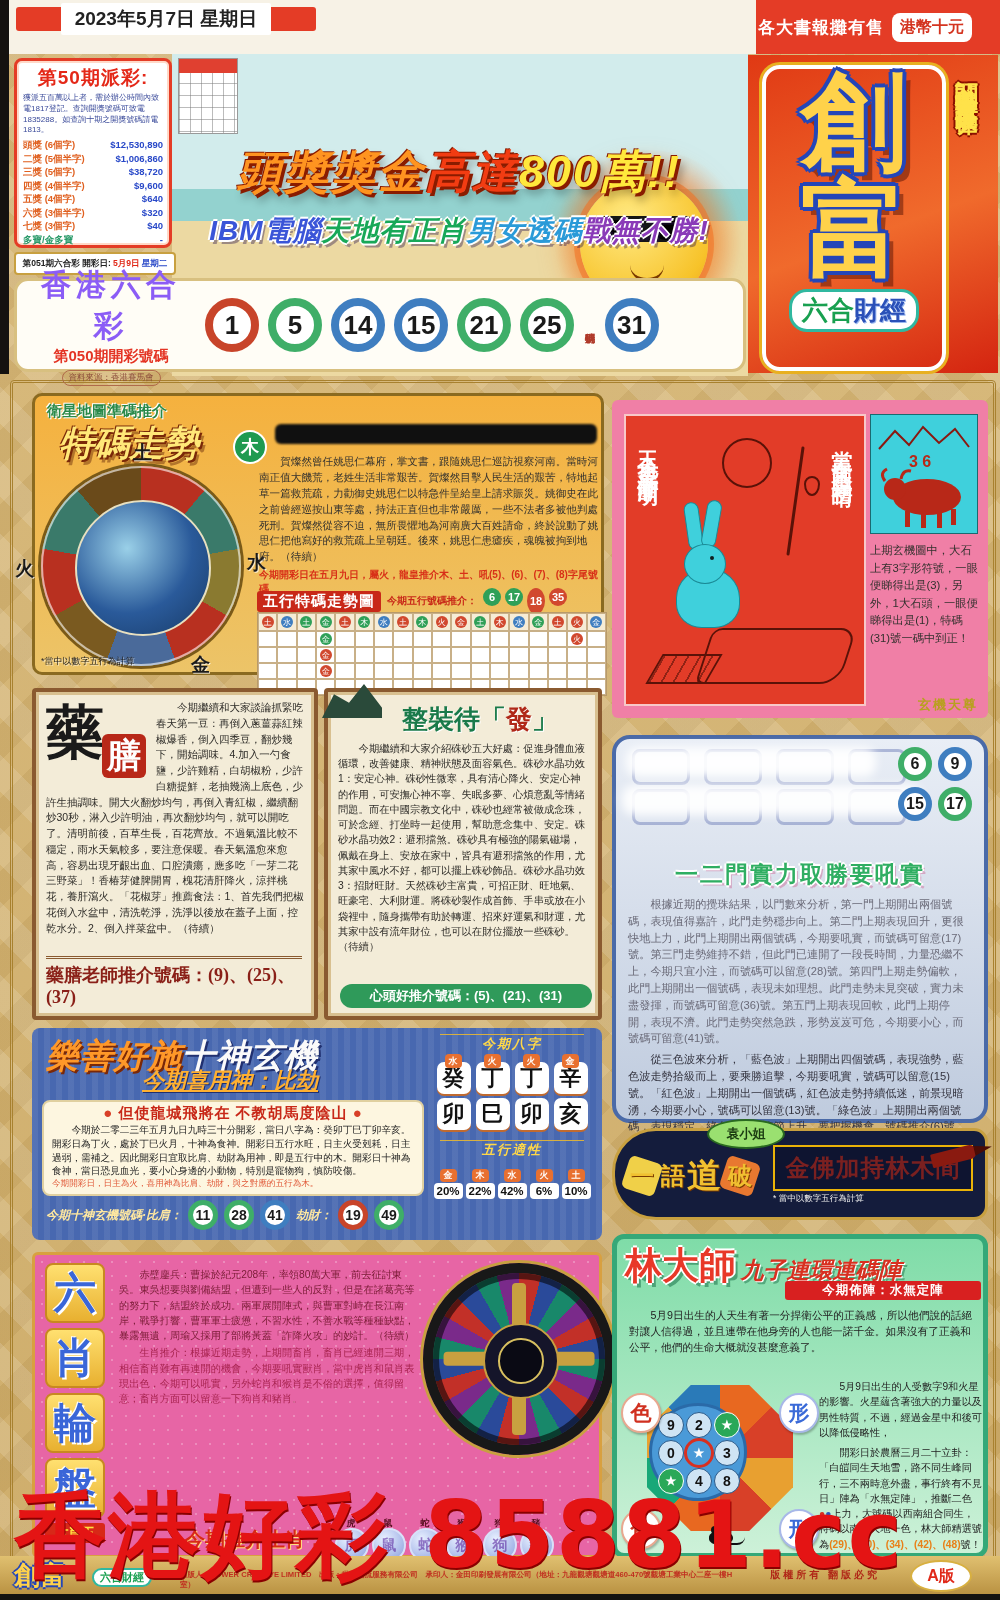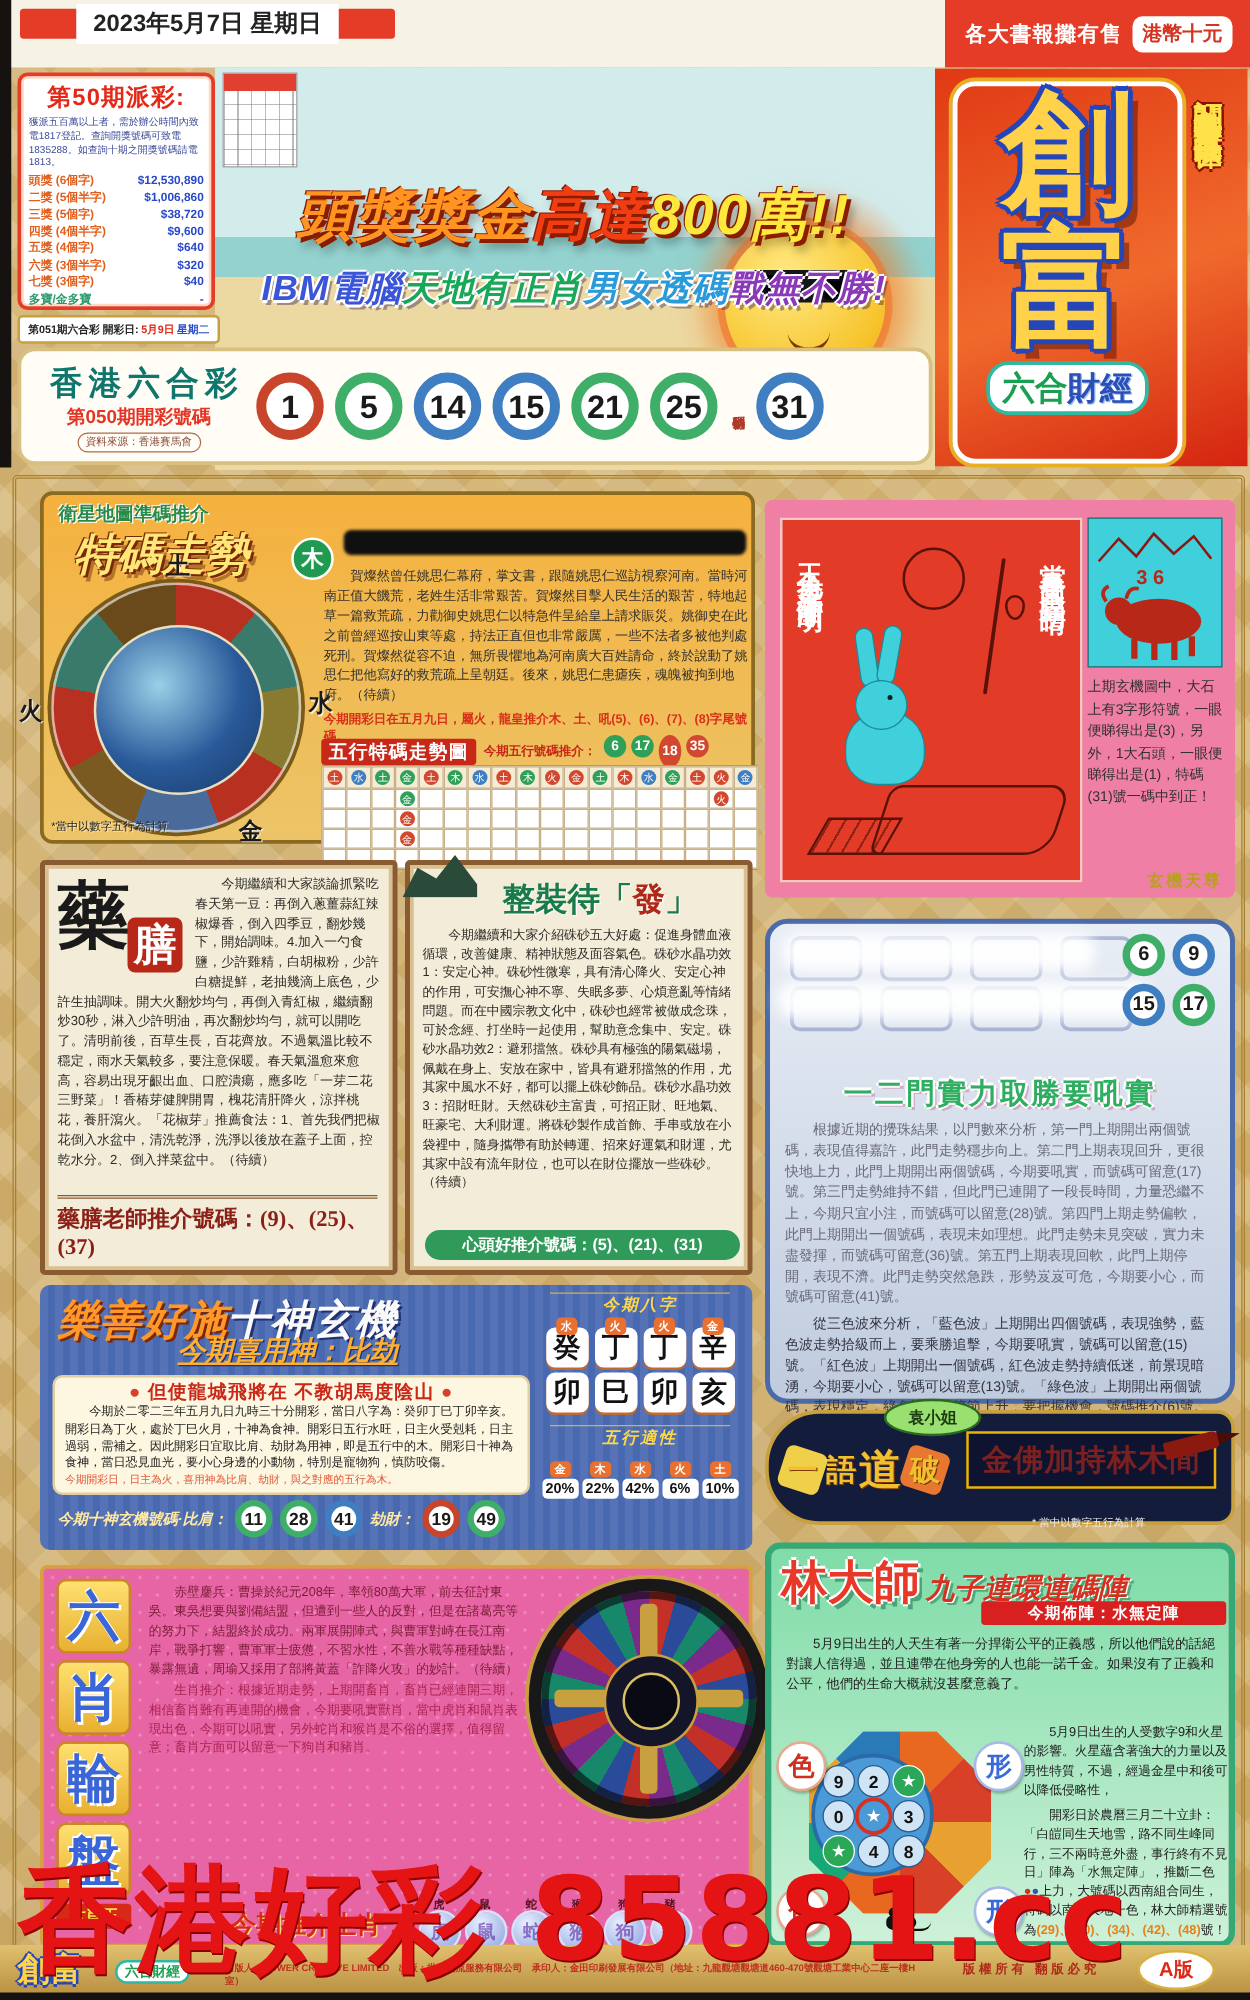--- a/index.html
+++ b/index.html
@@ -9,21 +9,21 @@
       repeating-linear-gradient(45deg, rgba(255,255,255,.14) 0 26px, rgba(0,0,0,0) 26px 52px),
       repeating-linear-gradient(-45deg, rgba(140,100,30,.12) 0 26px, rgba(0,0,0,0) 26px 52px),
       linear-gradient(#d9bb7e,#cfae6c);}
   .abs{position:absolute;}
   
   .topbar{left:0;top:0;width:1000px;height:54px;background:#f7f2e6;}
   .edge-left{left:0;top:0;width:9px;height:374px;background:#151210;z-index:5;}
   .date-box{left:16px;top:7px;width:300px;height:24px;background:#e43c26;border-radius:3px;
     display:flex;align-items:center;justify-content:center;}
   .date-inner{background:#fff;border-radius:2px;padding:3px 14px;font-size:19px;font-weight:bold;color:#222;}
-  .right-strip{left:756px;top:0;width:244px;height:54px;background:#e43c26;display:flex;align-items:center;gap:8px;padding-left:16px;box-sizing:border-box;}
+  .right-strip{left:756px;top:0;width:244px;height:54px;background:#e43c26;display:flex;align-items:center;gap:8px;padding-left:2px;box-sizing:border-box;}
   .onsale{color:#fff;font-weight:900;font-size:17px;letter-spacing:1px;}
   .price-pill{background:#fff;color:#d43420;font-weight:900;font-size:16px;border-radius:8px;padding:4px 8px;}
   
   .beach{left:172px;top:54px;width:576px;height:322px;
     background:linear-gradient(#d2ecec 0 42%, #93d2cf 42% 52%, #ecd9a2 52% 100%);}
   .calendar{left:178px;top:58px;width:58px;height:74px;background:#fff;border:1px solid #999;
     background-image:linear-gradient(#e04030 0 14px, rgba(0,0,0,0) 14px),
       repeating-linear-gradient(rgba(120,120,120,.5) 0 1px, rgba(0,0,0,0) 1px 12px),
       repeating-linear-gradient(90deg, rgba(120,120,120,.5) 0 1px, rgba(0,0,0,0) 1px 11px);}
   .sun{left:580px;top:180px;width:128px;height:128px;border-radius:50%;
@@ -53,21 +53,21 @@
   .prow .lab{font-weight:bold;color:#e06020;}
   .prow:nth-child(8) .lab{color:#2a9a6a;}
   .prow .val{font-weight:900;color:#2848c8;}
   .nextdraw{left:14px;top:252px;width:158px;height:19px;background:#fff;border:2px solid #c8a040;border-radius:4px;
     font-size:8.6px;font-weight:900;display:flex;align-items:center;justify-content:center;gap:2px;z-index:6;}
   .nextdraw .k{color:#222}.nextdraw .r{color:#e02818}.nextdraw .b{color:#2848c8}
   
   .results{left:14px;top:278px;width:732px;height:94px;background:#fffdf6;border:3px solid #d8c080;border-radius:14px;
     display:flex;align-items:center;box-sizing:border-box;padding:4px 10px;gap:10px;z-index:6;}
   .res-titles{width:168px;text-align:center;}
-  .res-t1{color:#0f766e;font-weight:900;font-size:26px;letter-spacing:5px;text-align:right;}
+  .res-t1{color:#8b5cf6;font-weight:900;font-size:30px;letter-spacing:5px;}
   .res-t2{color:#e43424;font-weight:900;font-size:15px;}
   .res-src{display:inline-block;border:1px solid #b06a4a;border-radius:9px;font-size:8.5px;color:#8a4a3a;padding:1px 6px;margin-top:2px;}
   .ball{display:inline-flex;align-items:center;justify-content:center;border-radius:50%;background:#fff;font-weight:900;color:#1a1a1a;box-sizing:border-box;}
   .ball.big{width:54px;height:54px;border:8px solid;font-size:26px;}
   .ball.mid{width:34px;height:34px;border:6px solid;font-size:16px;}
   .ball.g30{width:30px;height:30px;border:5px solid;font-size:14px;}
   .ball.red{border-color:#c8442a}.ball.green{border-color:#3fae68}.ball.blue{border-color:#3f7ec0}
   .sball{display:inline-flex;align-items:center;justify-content:center;border-radius:50%;color:#fff;font-weight:900;}
   .sball.red{background:#d1482e}.sball.green{background:#2fa058}
   .speclab{writing-mode:vertical-rl;text-orientation:upright;font-size:10px;color:#b03a2a;font-weight:bold;line-height:1.05;}
@@ -175,21 +175,21 @@
     border-radius:50%;font-size:13px;font-weight:900;color:#1a3a10;display:flex;align-items:center;justify-content:center;}
   .yy-chars{position:absolute;left:10px;top:22px;display:flex;align-items:center;gap:2px;}
   .yy-ch{font-weight:900;color:#f0c030;text-shadow:1px 1px 0 #7a3a00;}
   .yy-ch.small{font-size:24px}.yy-ch.large{font-size:34px}
   .burst{width:34px;height:34px;display:flex;align-items:center;justify-content:center;border-radius:6px;transform:rotate(18deg);}
   .burst.y{background:#f0d048}.burst.o{background:#e87830}
   .burst .yy-ch{transform:rotate(-18deg);}
   .yy-msgbox{position:absolute;left:158px;top:14px;width:196px;height:42px;background:#0e1430;border:2px solid #eab308;
     display:flex;align-items:center;justify-content:center;}
   .yy-msg{font-family:"Liberation Serif",serif;font-weight:900;font-size:24px;color:#7a2020;letter-spacing:1px;}
-  .yy-note{position:absolute;left:158px;top:62px;width:196px;text-align:center;color:#eee;font-size:8.5px;margin-top:20px;}
+  .yy-note{position:absolute;left:158px;top:62px;width:196px;text-align:left;color:#eee;font-size:8.5px;}
   .brush{position:absolute;right:8px;top:18px;width:46px;height:14px;background:#8a1a10;border-radius:2px 10px 10px 2px;transform:rotate(-14deg);}
   .brush:after{content:"";position:absolute;right:-16px;top:2px;border-left:18px solid #4a0c06;border-top:5px solid transparent;border-bottom:5px solid transparent;}
   
   .cardG{left:32px;top:1028px;width:570px;height:212px;border-radius:8px;background:#4868b0;
     background-image:repeating-linear-gradient(90deg, rgba(255,255,255,.07) 0 6px, rgba(0,0,0,0) 6px 12px);}
   .ss-title{position:absolute;left:14px;top:6px;font-weight:900;font-size:33px;font-style:italic;letter-spacing:1px;}
   .ss-title .t1{color:#ff9828;text-shadow:2px 2px 0 #7a2808;}
   .ss-title .t2{color:#fafafa;text-shadow:2px 2px 0 #203070;}
   .ss-sub{position:absolute;left:110px;top:38px;color:#ffb030;font-weight:900;font-size:22px;font-style:italic;text-shadow:1px 1px 0 #203070;text-decoration:underline;}
   .ss-box{position:absolute;left:10px;top:72px;width:382px;height:96px;background:#fdf6e0;border:2px solid #e0d0a0;border-radius:8px;padding:2px 8px;box-sizing:border-box;}

